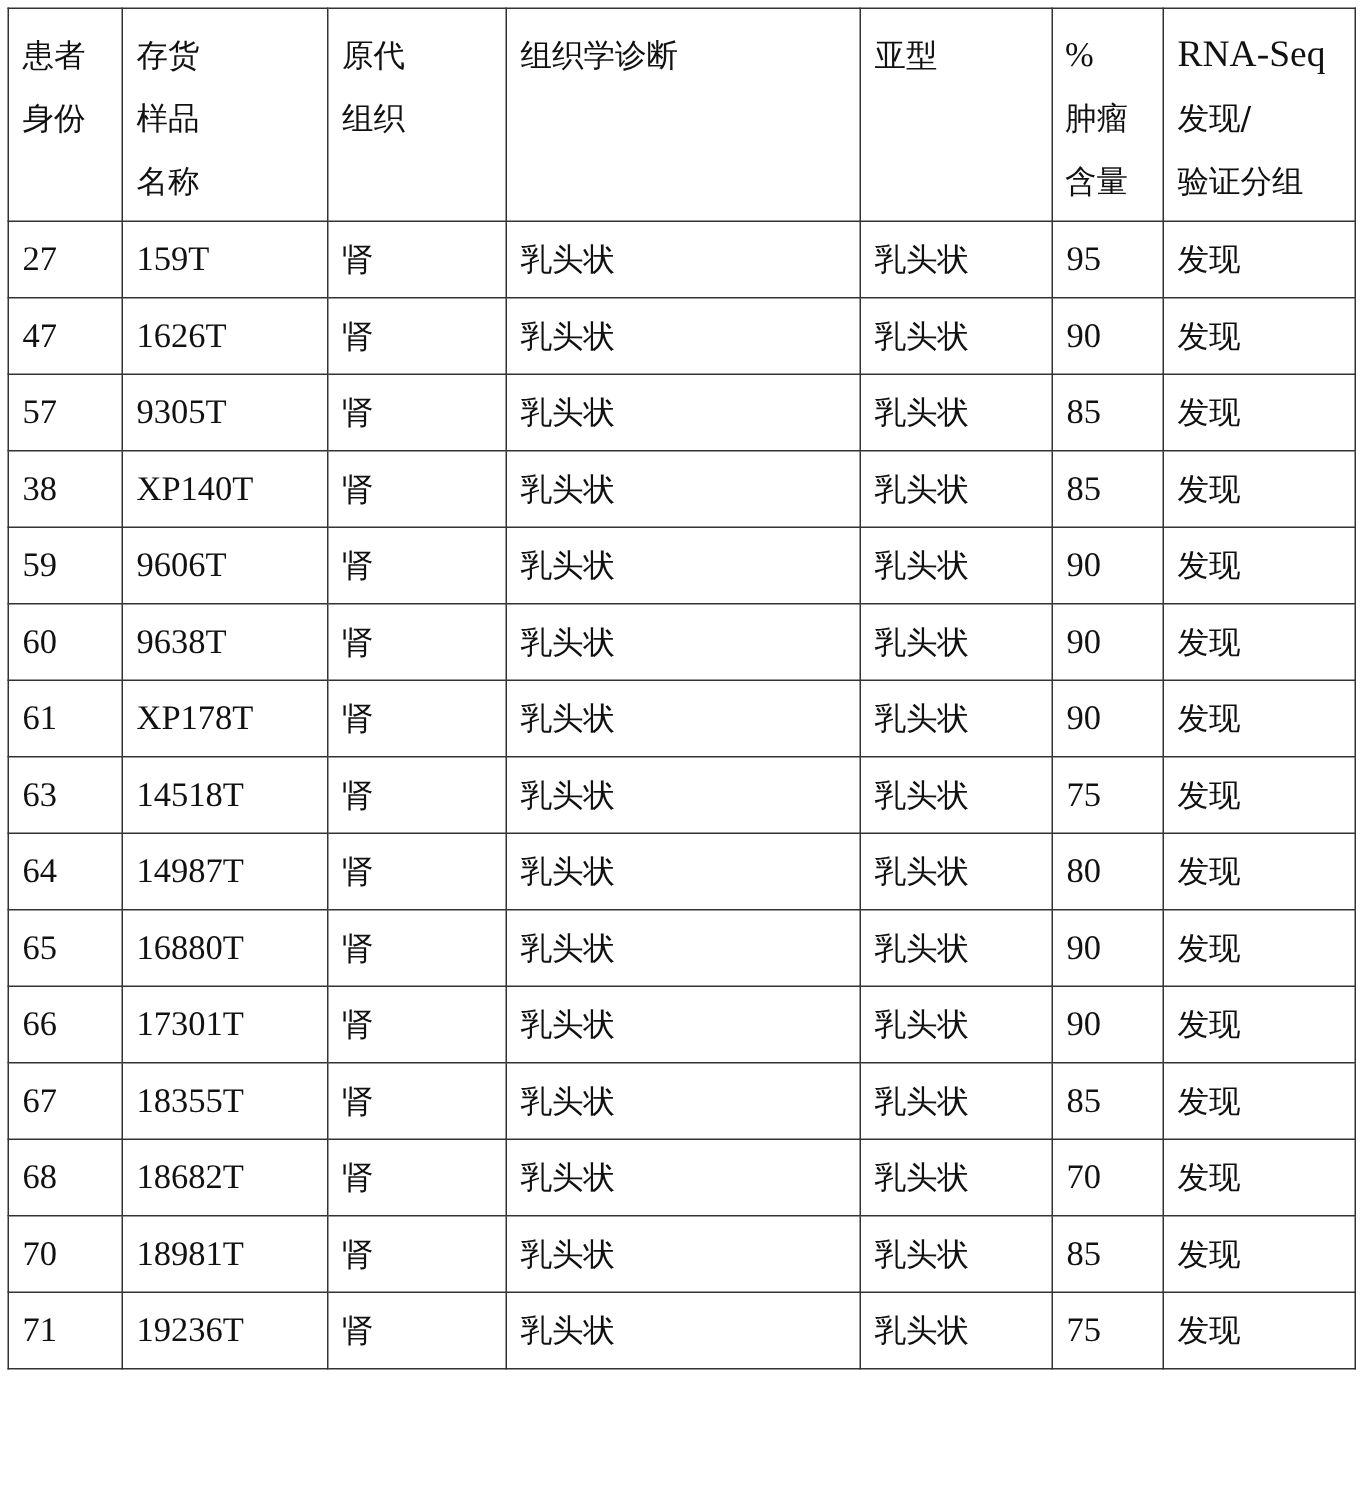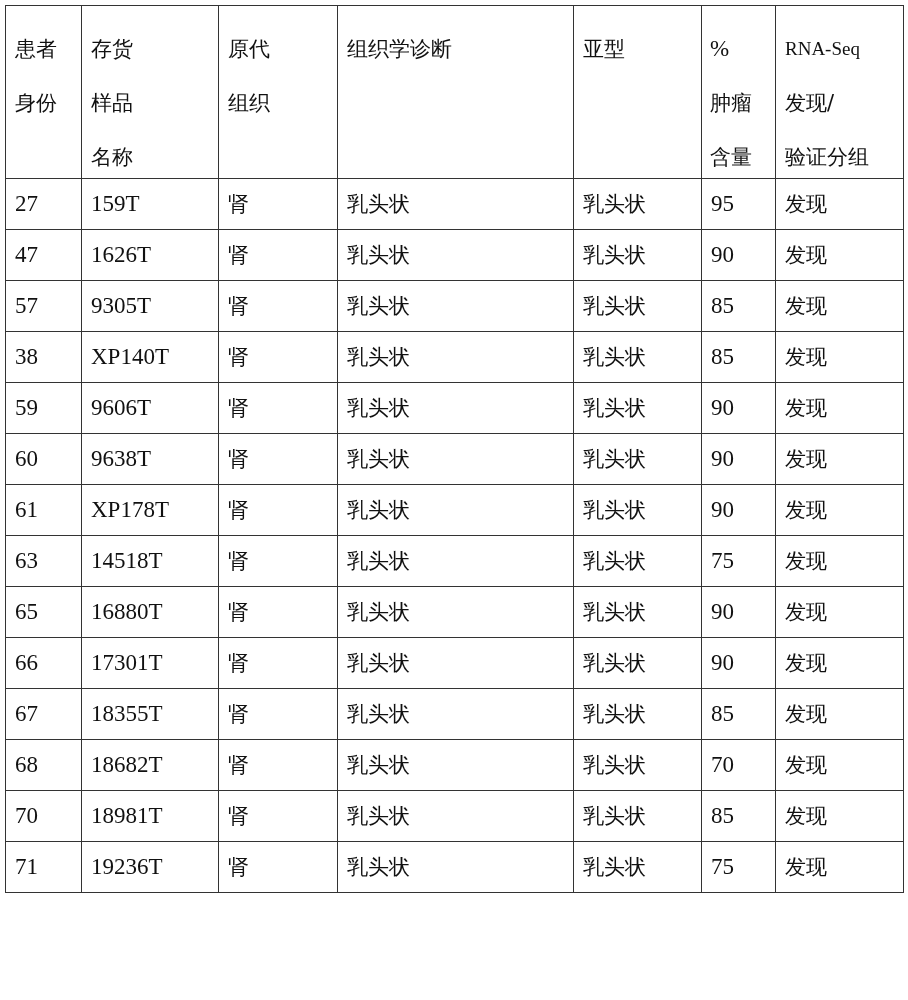--- a/index.html
+++ b/index.html
@@ -25,21 +25,21 @@
     padding: 0 0 0 9px;
     text-align: left;
     vertical-align: top;
     font-weight: normal;
     overflow: hidden;
     white-space: nowrap;
   }
   th { height: 131px; padding-top: 10px; line-height: 42px; white-space: normal; }
   td { height: 44.3px; line-height: 50px; }
   td.cn { font-family: "DejaVu Sans", sans-serif; font-size: 21px; }
-  th .line { display: block; margin-top: 12px; }
+  th .line { display: block; }
   th.cn-h { font-family: "DejaVu Sans", sans-serif; font-size: 21px; }
   th.num-h { padding-left: 8px; }
 </style>
 </head>
 <body>
 
 <table>
   <colgroup>
     <col class="c1">
       <col class="c2">
@@ -69,21 +69,21 @@
       </th>
       <th class="cn-h">
         <span class="line">亚型</span>
       </th>
       <th class="cn-h num-h">
         <span class="line" style="font-family:'Liberation Serif',serif;font-size:23px;">%</span>
         <span class="line">肿瘤</span>
         <span class="line">含量</span>
       </th>
       <th class="cn-h">
-        <span class="line" style="font-family:'Liberation Serif',serif;font-size:19px;">RNA-Seq</span>
+        <span class="line" style="font-family:'Liberation Serif',serif;font-size:25px;">RNA-Seq</span>
         <span class="line">发现/</span>
         <span class="line">验证分组</span>
       </th>
     </tr>
   </thead>
   <tbody id="tbody">
       <tr>
         <td>27</td>
         <td>159T</td>
         <td class="cn">肾</td>
@@ -146,20 +146,29 @@
         <td>90</td>
         <td class="cn">发现</td>
       </tr>
       <tr>
         <td>63</td>
         <td>14518T</td>
         <td class="cn">肾</td>
         <td class="cn">乳头状</td>
         <td class="cn">乳头状</td>
         <td>75</td>
+        <td class="cn">发现</td>
+      </tr>
+      <tr>
+        <td>64</td>
+        <td>14987T</td>
+        <td class="cn">肾</td>
+        <td class="cn">乳头状</td>
+        <td class="cn">乳头状</td>
+        <td>80</td>
         <td class="cn">发现</td>
       </tr>
       <tr>
         <td>65</td>
         <td>16880T</td>
         <td class="cn">肾</td>
         <td class="cn">乳头状</td>
         <td class="cn">乳头状</td>
         <td>90</td>
         <td class="cn">发现</td>

